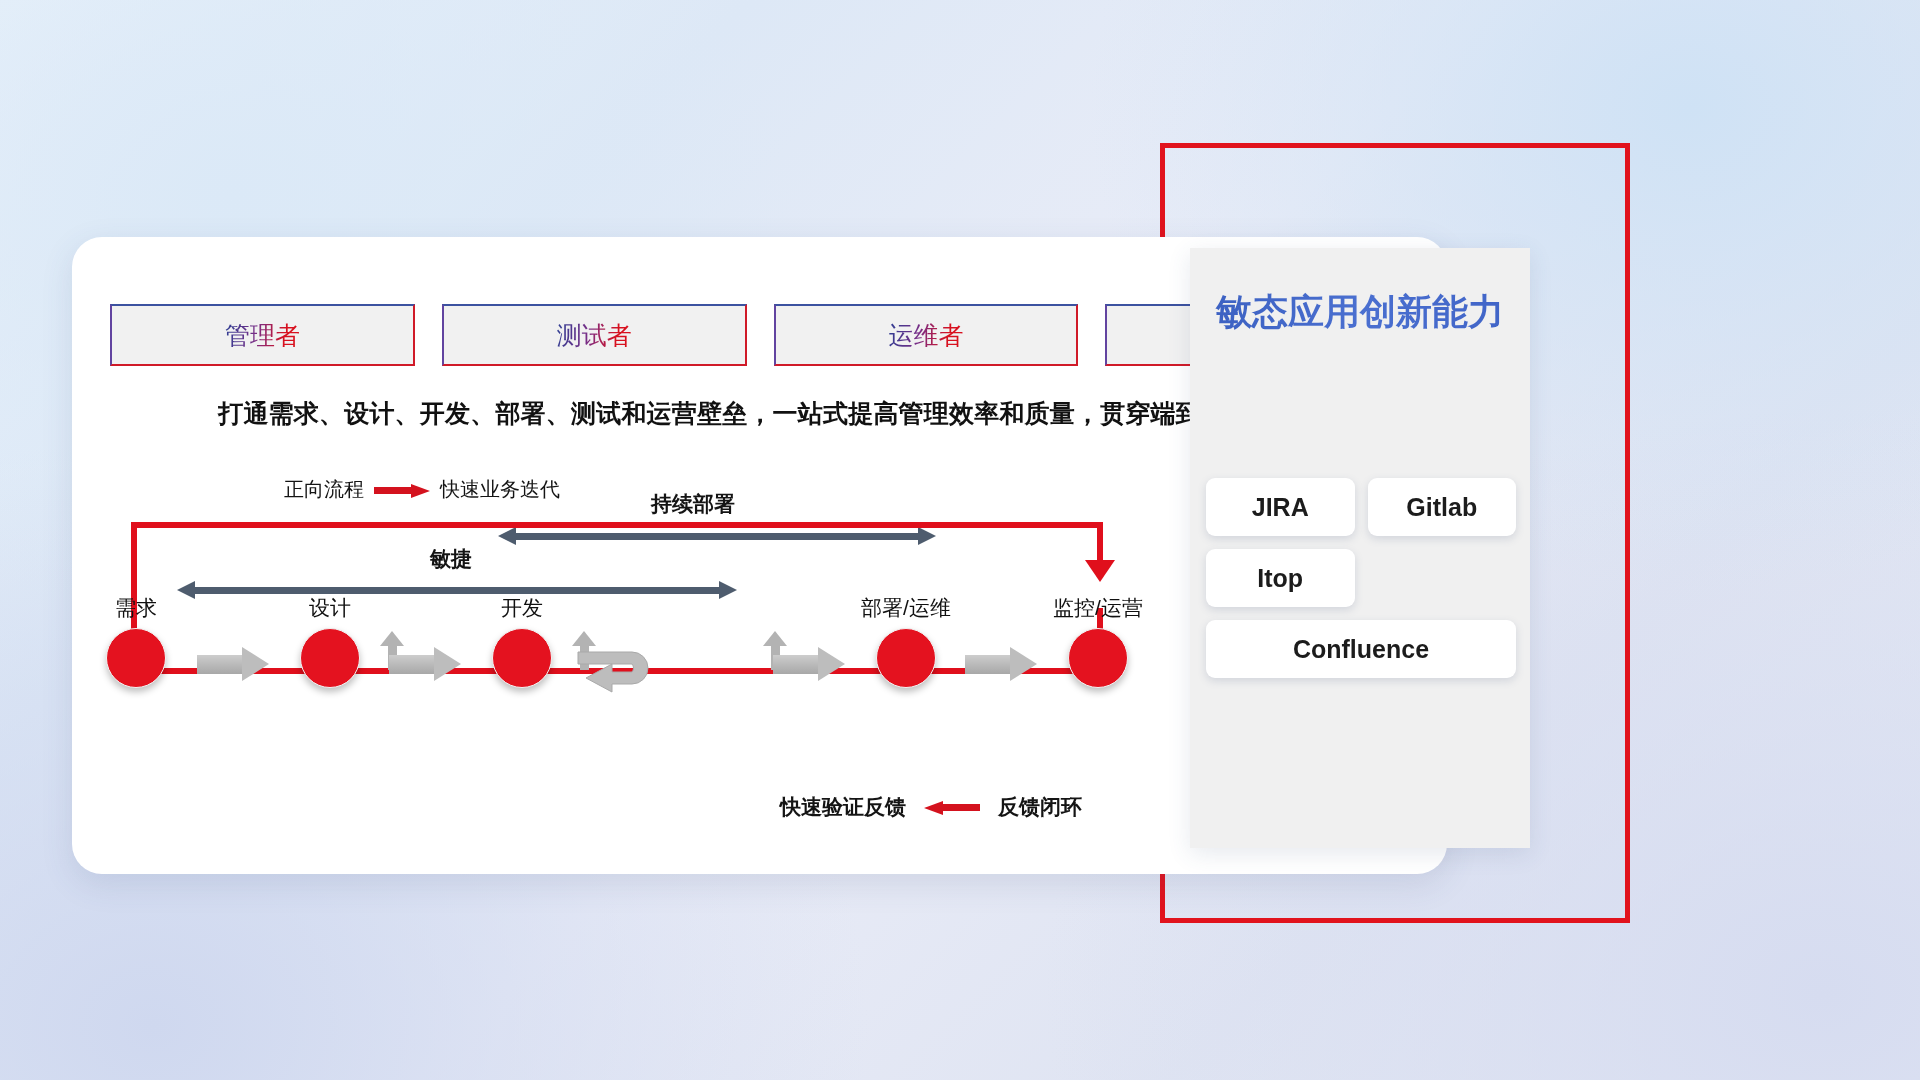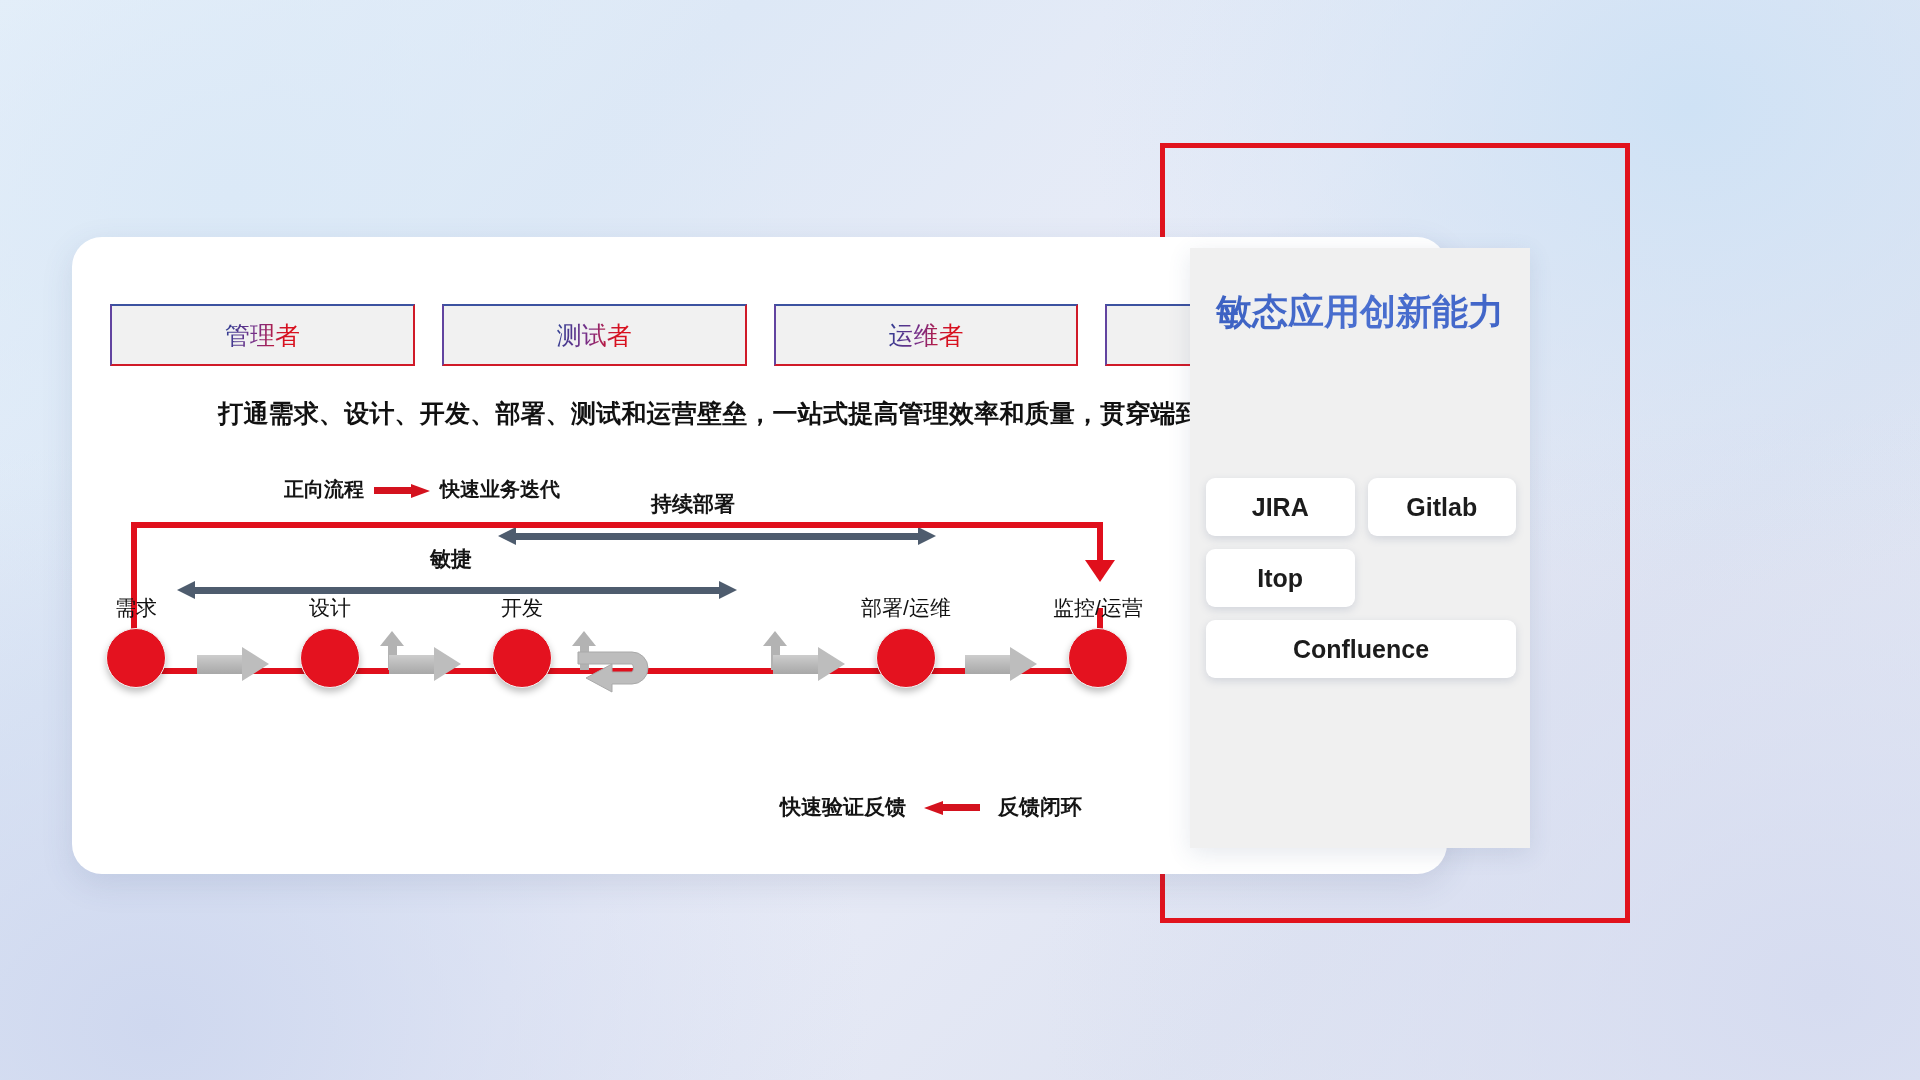--- a/index.html
+++ b/index.html
@@ -82,21 +82,21 @@
     color: #111111;
     letter-spacing: 0.2px;
     white-space: nowrap;
   }
 
   
   #legend-forward {
     position: absolute;
     left: 284px; top: 476px;
     display: flex; align-items: center; gap: 10px;
-    font-size: 20px; font-weight: 700; color: #141414;
+    font-size: 20px; font-weight: 400; color: #141414;
     white-space: nowrap;
   }
   .red-arrow-r {
     position: relative;
     width: 56px; height: 12px;
     display: inline-block;
   }
   .red-arrow-r::before {
     content: ""; position: absolute; left: 0; top: 3px;
     width: 38px; height: 7px; background: #d4121e;

